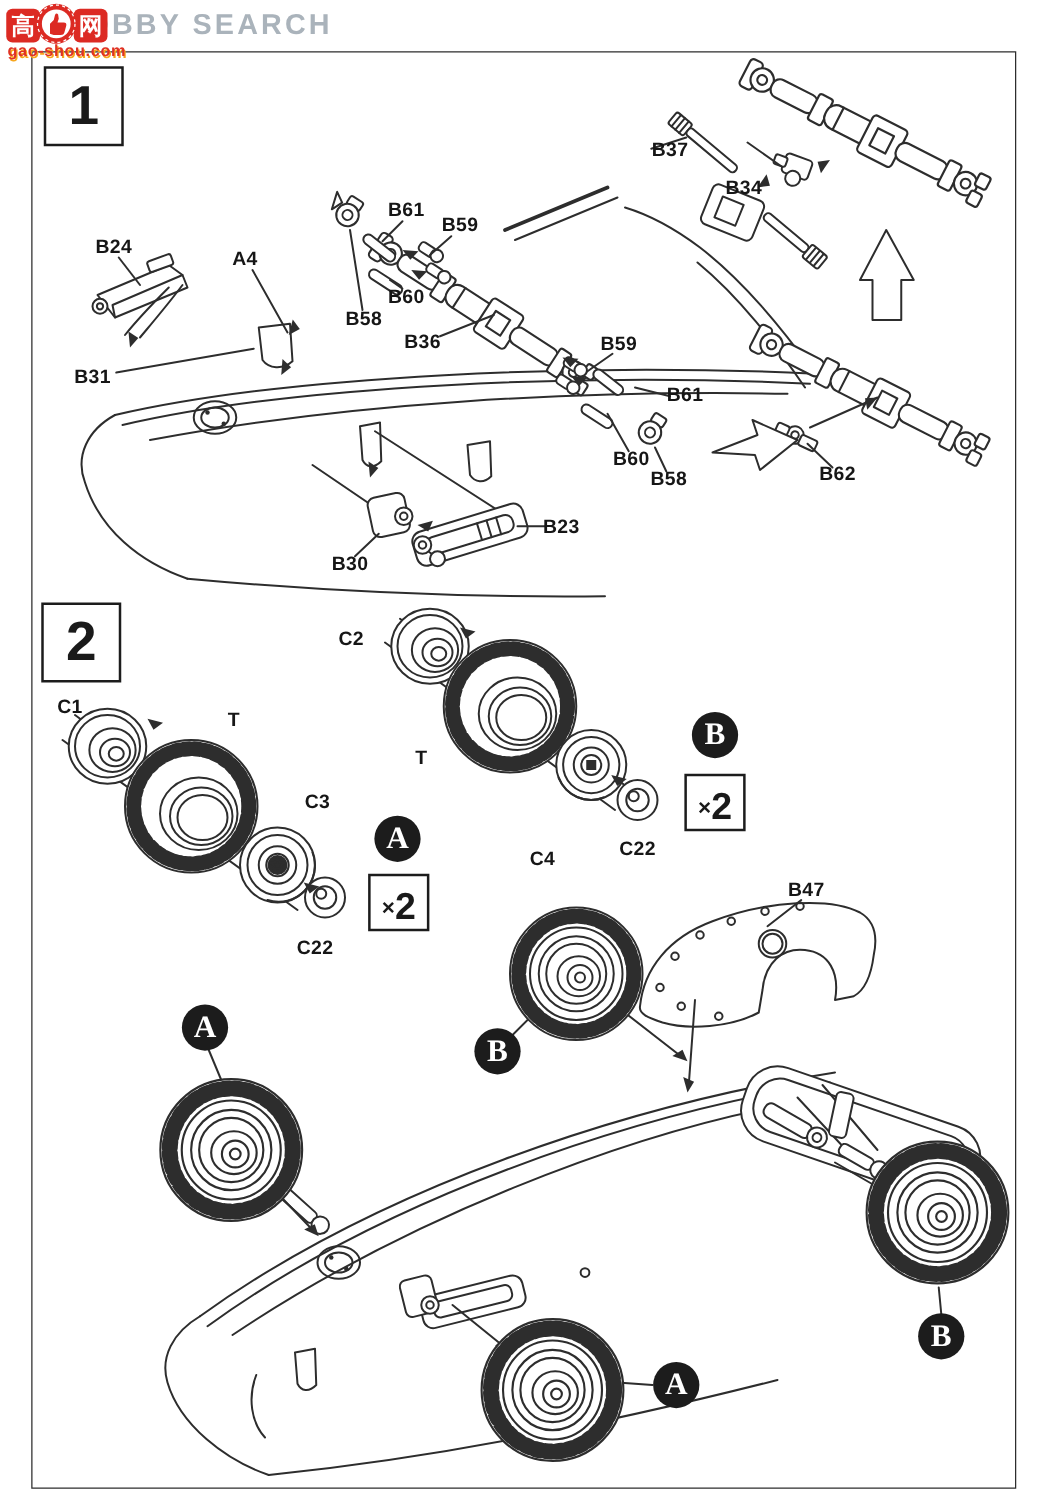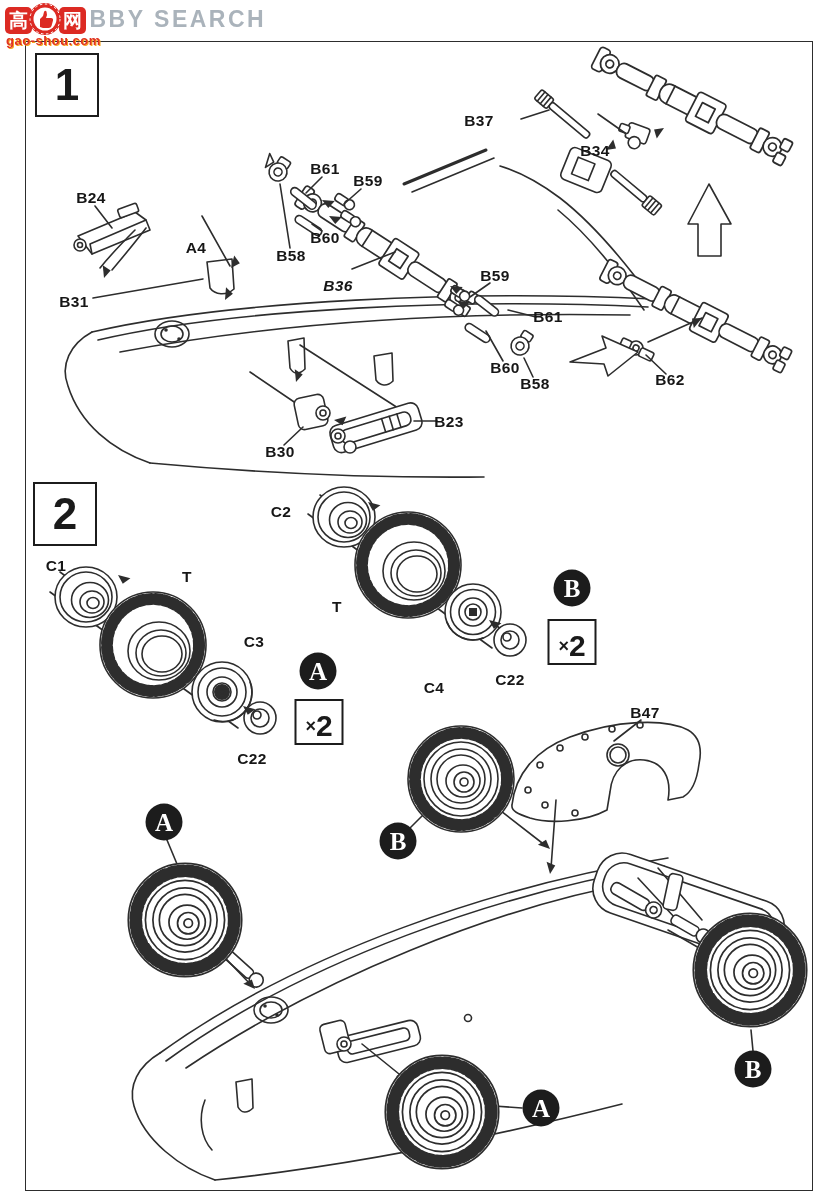--- a/index.html
+++ b/index.html
@@ -399,28 +399,28 @@
     <g>
       <use href="#wheelFull" transform="translate(461,779)"></use>
       <use href="#wheelFull" transform="translate(185,920) scale(1.07)"></use>
       <use href="#wheelFull" transform="translate(442,1112) scale(1.07)"></use>
       <use href="#wheelFull" transform="translate(750,970) scale(1.07)"></use>
     </g>
   </svg>
 
   <div id="callouts">
       <div class="part-label" style="left: 91px; top: 198px;">B24</div>
-      <div class="part-label" style="left: 196px; top: 208px; margin-top: 40px;">A4</div>
+      <div class="part-label" style="left: 196px; top: 208px;">A4</div>
       <div class="part-label" style="left: 74px; top: 302px;">B31</div>
       <div class="part-label" style="left: 325px; top: 169px;">B61</div>
       <div class="part-label" style="left: 368px; top: 181px;">B59</div>
       <div class="part-label" style="left: 325px; top: 238px;">B60</div>
       <div class="part-label" style="left: 291px; top: 256px;">B58</div>
-      <div class="part-label" style="left: 338px; top: 286px; font-style: italic;">B36</div>
-      <div class="part-label" style="left: 479px; top: 121px; text-align: right;">B37</div>
+      <div class="part-label" style="left: 338px; top: 274px;">B36</div>
+      <div class="part-label" style="left: 536px; top: 121px; text-align: right;">B37</div>
       <div class="part-label" style="left: 595px; top: 107px; margin-top: 44px;">B34</div>
       <div class="part-label" style="left: 495px; top: 276px;">B59</div>
       <div class="part-label" style="left: 548px; top: 317px;">B61</div>
       <div class="part-label" style="left: 505px; top: 368px;">B60</div>
       <div class="part-label" style="left: 535px; top: 384px;">B58</div>
       <div class="part-label" style="left: 670px; top: 380px;">B62</div>
       <div class="part-label" style="left: 449px; top: 422px;">B23</div>
       <div class="part-label" style="left: 280px; top: 452px;">B30</div>
       <div class="part-label" style="left: 56px; top: 566px;">C1</div>
       <div class="part-label" style="left: 187px; top: 577px;">T</div>

